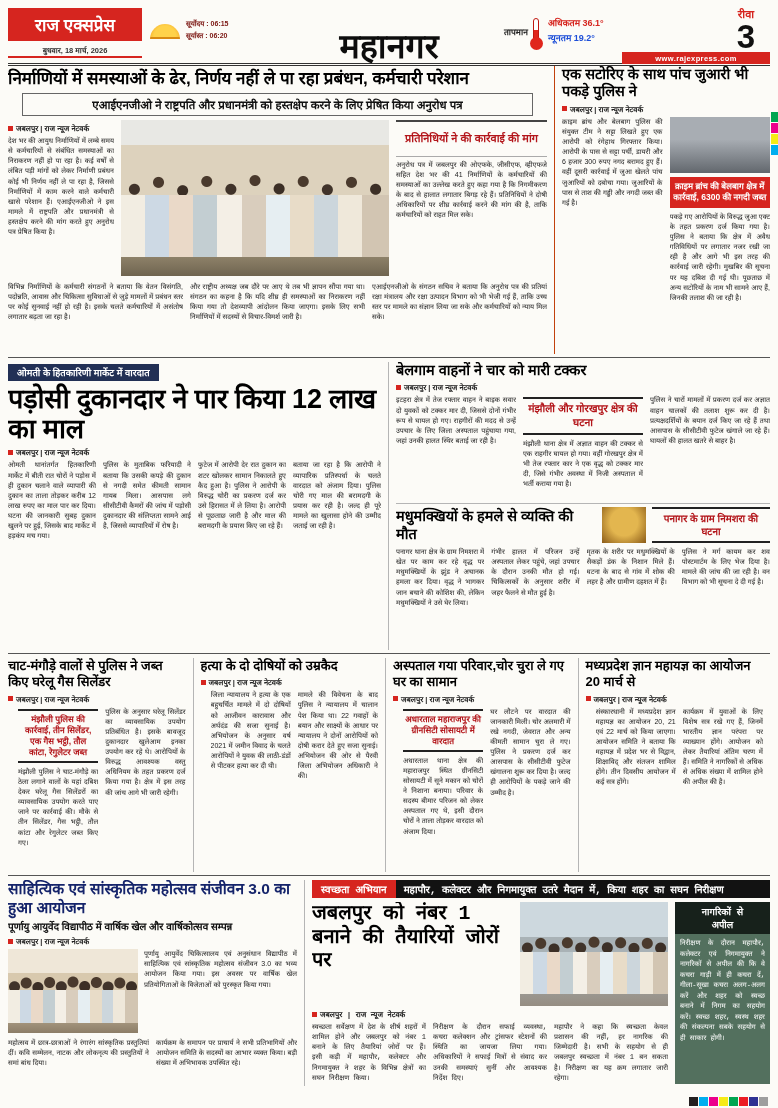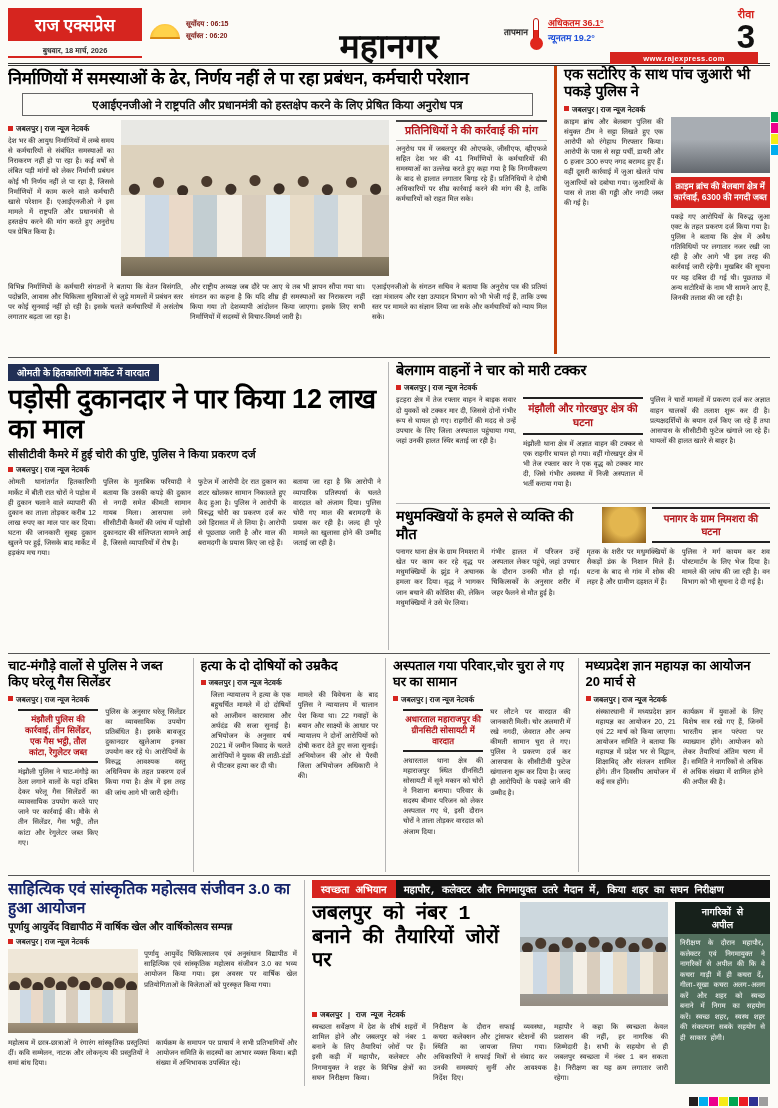--- a/index.html
+++ b/index.html
@@ -28,26 +28,26 @@
     background:radial-gradient(circle at 50% 100%,#ffd24a 0 55%,#f29c1f 100%);border-bottom:2px solid #d98a12;}
   .suntimes{position:absolute;left:178px;top:12px;font-size:7px;font-weight:bold;color:#7a1410;line-height:1.7;}
   .paper-title{position:absolute;left:50%;top:16px;transform:translateX(-50%);
     font-family:"Liberation Serif","DejaVu Serif",serif;font-size:34px;font-weight:bold;color:#0d0d0d;white-space:nowrap;}
   .weather{position:absolute;left:496px;top:10px;display:flex;align-items:center;gap:5px;}
   .weather-label{font-size:8.5px;font-weight:bold;color:#222;}
   .thermo{width:6px;height:26px;border:1px solid #c0170f;border-radius:4px;position:relative;
     background:linear-gradient(to top,#e0261c 0 55%,#fff 55%);}
   .thermo::after{content:"";position:absolute;left:-4px;bottom:-7px;width:13px;height:13px;background:#e0261c;border-radius:50%;}
   .temps{font-size:9px;font-weight:bold;line-height:1.7;margin-left:4px;white-space:nowrap;}
-  .temps .max{color:var(--red,#d6251f);text-decoration:underline;}
+  .temps .max{color:var(--red,#d6251f);}
   .temps .min{color:var(--min-blue,#1d4ed8);}
   .edition{position:absolute;right:2px;top:0;width:44px;text-align:center;}
   .edition .city{color:var(--red,#d6251f);font-weight:bold;font-size:11px;}
   .edition .num{font-size:33px;font-weight:bold;line-height:0.95;color:#111;}
-  .urlbar{position:absolute;right:12px;top:46px;width:148px;height:12px;background:var(--red,#d6251f);
+  .urlbar{position:absolute;right:0;top:46px;width:148px;height:12px;background:var(--red,#d6251f);
     color:#fff;font-size:7.5px;font-weight:bold;display:flex;align-items:center;justify-content:center;letter-spacing:.4px;}
   
   .rule2{border-top:1.5px solid #555;margin:3px 0 4px 0;}
   .row{display:flex;overflow:hidden;}
   .row1{height:288px;}
   .row2{height:288px;}
   .row3{height:214px;}
   .row4{height:206px;}
   .story{overflow:hidden;position:relative;}
   .byline{font-size:7.5px;font-weight:bold;color:#222;margin:3px 0;display:flex;align-items:center;gap:3px;white-space:nowrap;overflow:hidden;}
@@ -85,23 +85,23 @@
   .ph-inspect{width:148px;height:104px;background:linear-gradient(180deg,#cdd8de 0 34%,#a9b2b6 34% 56%,#958d82 100%);}
   
   .lead{flex:0 0 546px;padding-right:7px;}
   .h-lead{font-size:17px;font-weight:bold;white-space:nowrap;overflow:hidden;color:#000;}
   .deck-box{border:1px solid #666;margin:4px 14px;padding:3px 6px;text-align:center;font-weight:bold;font-size:11.5px;color:#111;}
   .lead-mid{display:flex;gap:7px;height:158px;margin-top:2px;}
   .lead-mid .mini{flex:0 0 106px;overflow:hidden;}
   .lead-mid .photo{flex:0 0 268px;height:156px;}
   .lead-mid .side{flex:1;overflow:hidden;}
   .side-title{color:#b3161b;font-weight:bold;font-size:11px;text-align:center;
-    border-top:2px solid #444;border-bottom:1px solid #aaa;padding:2px 0;margin-bottom:3px;line-height:1.25;}
+    border-top:2px solid #444;border-bottom:1px solid #aaa;padding:10px 0;margin-bottom:3px;line-height:1.25;}
   .lead-bottom{margin-top:4px;height:66px;}
-  .satta{flex:1;border-left:3px solid #c2410c;padding-left:7px;}
+  .satta{flex:1;border-left:1px solid #c2410c;padding-left:7px;}
   .satta-box{background:var(--red,#d6251f);color:#fff;font-weight:bold;font-size:8.5px;line-height:1.35;
     text-align:center;padding:4px 3px;margin:4px 0;}
   
   .theft12{flex:0 0 380px;padding-right:7px;}
   .h-big{font-size:27px;font-weight:bold;line-height:1.12;color:#000;letter-spacing:-.2px;}
   .theft12 .cols{height:150px;margin-top:2px;}
   .stack{flex:1;border-left:1px solid #b5b5b5;padding-left:7px;display:flex;flex-direction:column;overflow:hidden;}
   .hitrun{height:142px;border-bottom:1px solid #b5b5b5;padding-bottom:3px;}
   .hitrun .cols{height:96px;}
   .bees{flex:1;padding-top:3px;}
@@ -203,21 +203,20 @@
       </div>
     </article>
   </section>
 
   <div class="rule2"></div>
 
   <section class="row row2">
     <article class="story theft12">
       <div class="kicker">ओमती के हितकारिणी मार्केट में वारदात</div>
       <h1 class="h-big">पड़ोसी दुकानदार ने पार किया 12 लाख का माल</h1>
-      <div class="deck2">सीसीटीवी कैमरे में हुई चोरी की पुष्टि, पुलिस ने किया प्रकरण दर्ज</div>
       <div class="byline">जबलपुर | राज न्यूज नेटवर्क</div>
       <div class="cols">
         <div class="c bt">ओमती थानांतर्गत हितकारिणी मार्केट में बीती रात चोरों ने पड़ोस में ही दुकान चलाने वाले व्यापारी की दुकान का ताला तोड़कर करीब 12 लाख रुपए का माल पार कर दिया। घटना की जानकारी सुबह दुकान खुलने पर हुई, जिसके बाद मार्केट में हड़कंप मच गया।</div>
         <div class="c bt">पुलिस के मुताबिक फरियादी ने बताया कि उसकी कपड़े की दुकान से नगदी समेत कीमती सामान गायब मिला। आसपास लगे सीसीटीवी कैमरों की जांच में पड़ोसी दुकानदार की संलिप्तता सामने आई है, जिससे व्यापारियों में रोष है।</div>
         <div class="c bt">फुटेज में आरोपी देर रात दुकान का शटर खोलकर सामान निकालते हुए कैद हुआ है। पुलिस ने आरोपी के विरुद्ध चोरी का प्रकरण दर्ज कर उसे हिरासत में ले लिया है। आरोपी से पूछताछ जारी है और माल की बरामदगी के प्रयास किए जा रहे हैं।</div>
         <div class="c bt">बताया जा रहा है कि आरोपी ने व्यापारिक प्रतिस्पर्धा के चलते वारदात को अंजाम दिया। पुलिस चोरी गए माल की बरामदगी के प्रयास कर रही है। जल्द ही पूरे मामले का खुलासा होने की उम्मीद जताई जा रही है।</div>
       </div>
     </article>
 
     <div class="stack">

